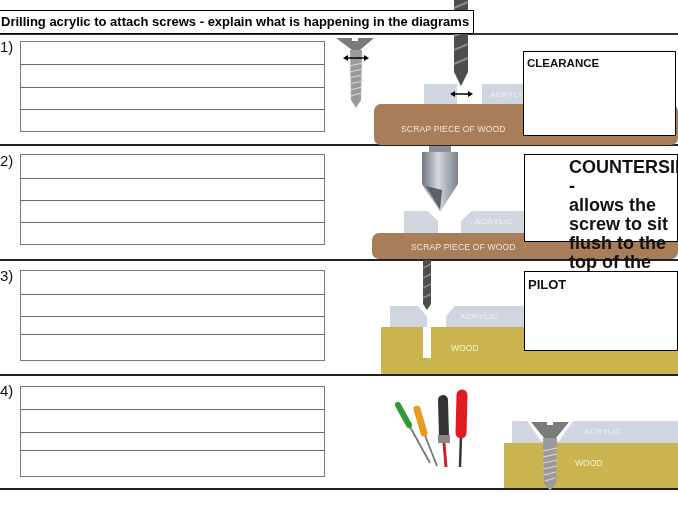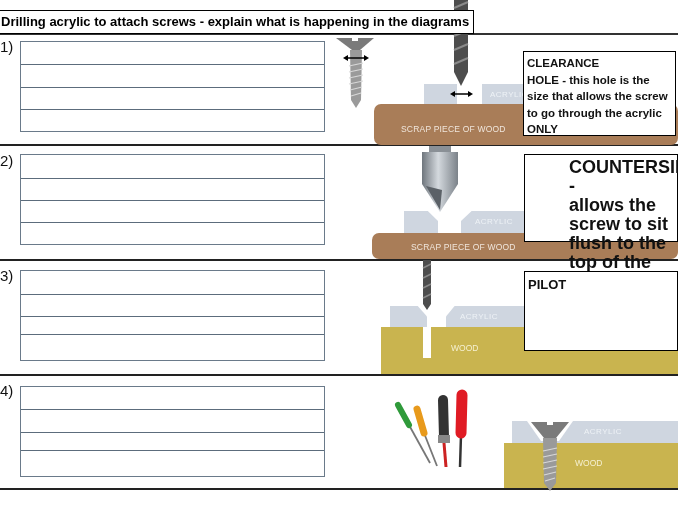--- a/index.html
+++ b/index.html
@@ -89,21 +89,20 @@
 <svg class="abs" style="left:449px;top:89px;z-index:3" width="25" height="10" viewBox="0 0 25 10">
   <line x1="4" y1="5" x2="21" y2="5" stroke="#000" stroke-width="1.5"></line>
   <polygon points="1,5 6,2 6,8" fill="#000"></polygon>
   <polygon points="24,5 19,2 19,8" fill="#000"></polygon>
 </svg>
 <div class="abs wood-scrap" style="left:374px;top:104px;width:304px;height:41px;z-index:2">
   <span class="lbl" style="left:27px;top:20px">SCRAP PIECE OF WOOD</span>
 </div>
 <div class="callout c1">
   <div>CLEARANCE</div>
-  <div>HOLE - this hole is the size that allows the screw to go through the acrylic ONLY</div>
 </div>
 
 <svg class="abs" style="left:418px;top:146px;z-index:2" width="44" height="66" viewBox="0 0 44 66">
   <rect x="11" y="0" width="22" height="6" fill="#8a9096"></rect>
   <defs>
     <linearGradient id="cs" x1="0" x2="1" y1="0" y2="0">
       <stop offset="0" stop-color="#6f767d"></stop>
       <stop offset="0.45" stop-color="#d4d9de"></stop>
       <stop offset="1" stop-color="#7b8289"></stop>
     </linearGradient>

